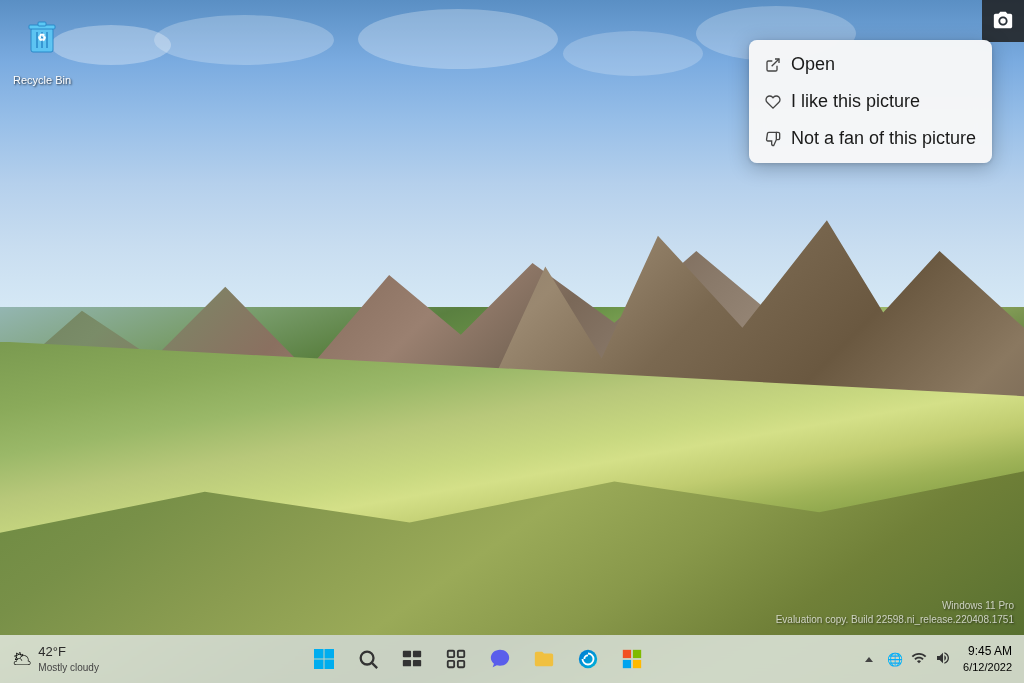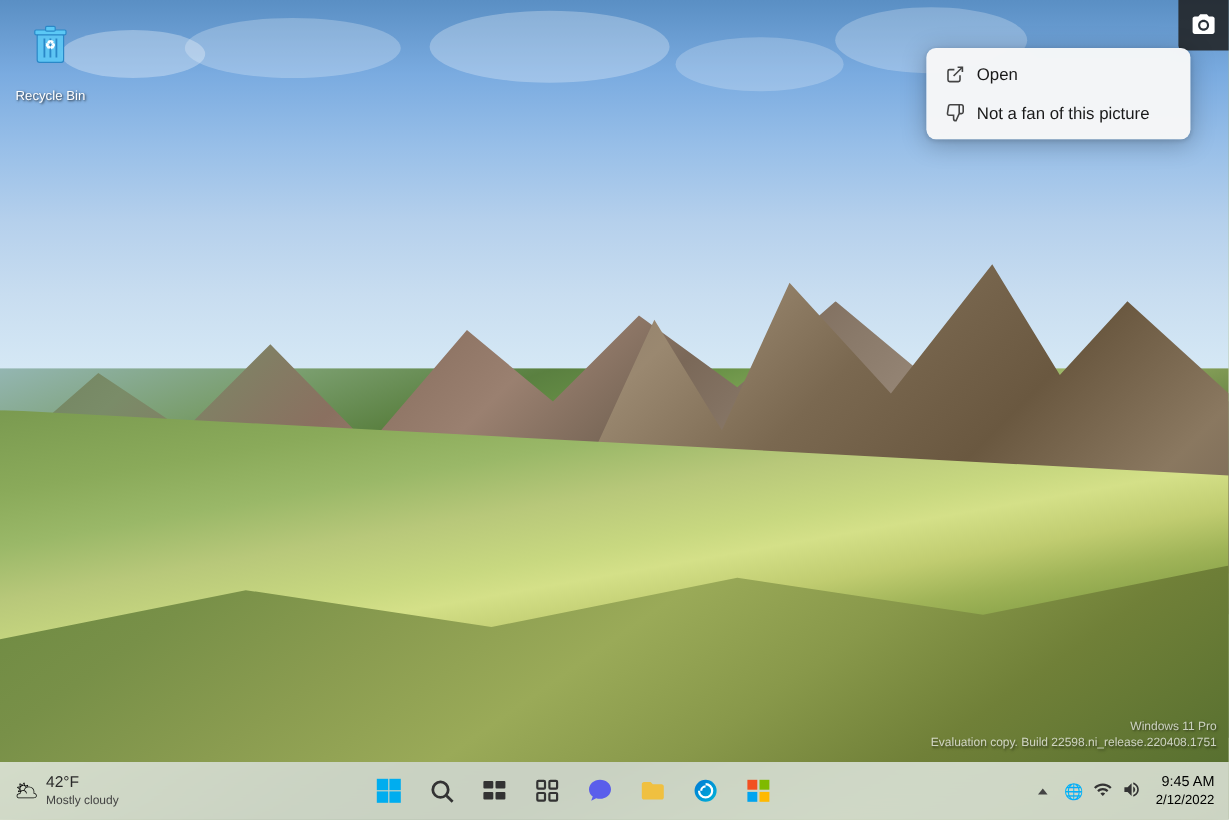--- a/index.html
+++ b/index.html
@@ -227,21 +227,21 @@
       min-width: 220px;
       padding: 6px 0;
       backdrop-filter: blur(10px);
     }
 
     .menu-item {
       display: flex;
       align-items: center;
       padding: 8px 16px;
       cursor: pointer;
-      font-size: 14px;
+      font-size: 18px;
       color: #1a1a1a;
       gap: 10px;
       user-select: none;
     }
 
     .menu-item-icon {
       width: 16px;
       height: 16px;
       flex-shrink: 0;
       display: flex;
@@ -445,20 +445,28 @@
         <svg width="16" height="16" viewBox="0 0 24 24" fill="none" stroke="currentColor" stroke-width="2">
           <path d="M18 13v6a2 2 0 01-2 2H5a2 2 0 01-2-2V8a2 2 0 012-2h6"></path>
           <polyline points="15,3 21,3 21,9"></polyline>
           <line x1="10" y1="14" x2="21" y2="3"></line>
         </svg>
       </span>
       <span>Open</span>
     </div>
 
 
+    <div class="menu-item">
+      <span class="menu-item-icon">
+        <svg width="16" height="16" viewBox="0 0 24 24" fill="none" stroke="currentColor" stroke-width="2">
+          <path d="M20.84 4.61a5.5 5.5 0 00-7.78 0L12 5.67l-1.06-1.06a5.5 5.5 0 00-7.78 7.78l1.06 1.06L12 21.23l7.78-7.78 1.06-1.06a5.5 5.5 0 000-7.78z"></path>
+        </svg>
+      </span>
+      <span>I like this picture</span>
+    </div>
 
     <div class="menu-item">
       <span class="menu-item-icon">
         <svg width="16" height="16" viewBox="0 0 24 24" fill="none" stroke="currentColor" stroke-width="2">
           <path d="M10 15v4a3 3 0 003 3l4-9V2H5.72a2 2 0 00-2 1.7l-1.38 9a2 2 0 002 2.3H10z"></path>
           <path d="M17 2h2.67A2.31 2.31 0 0122 4v7a2.31 2.31 0 01-2.33 2H17"></path>
         </svg>
       </span>
       <span>Not a fan of this picture</span>
     </div>
@@ -582,17 +590,17 @@
         </span>
         <span class="tray-icon" style="font-size:14px;">
           <svg width="16" height="16" viewBox="0 0 24 24" fill="#333">
             <path d="M3 9v6h4l5 5V4L7 9H3zm13.5 3c0-1.77-1.02-3.29-2.5-4.03v8.05c1.48-.73 2.5-2.25 2.5-4.02zM14 3.23v2.06c2.89.86 5 3.54 5 6.71s-2.11 5.85-5 6.71v2.06c4.01-.91 7-4.49 7-8.77s-2.99-7.86-7-8.77z"></path>
           </svg>
         </span>
       </div>
 
       <div class="clock">
         <div class="clock-time">9:45 AM</div>
-        <div class="clock-date">2/12/2022</div>
+        <div class="clock-date">6/12/2022</div>
       </div>
     </div>
   </div>
 </div>
 
 </body></html>

